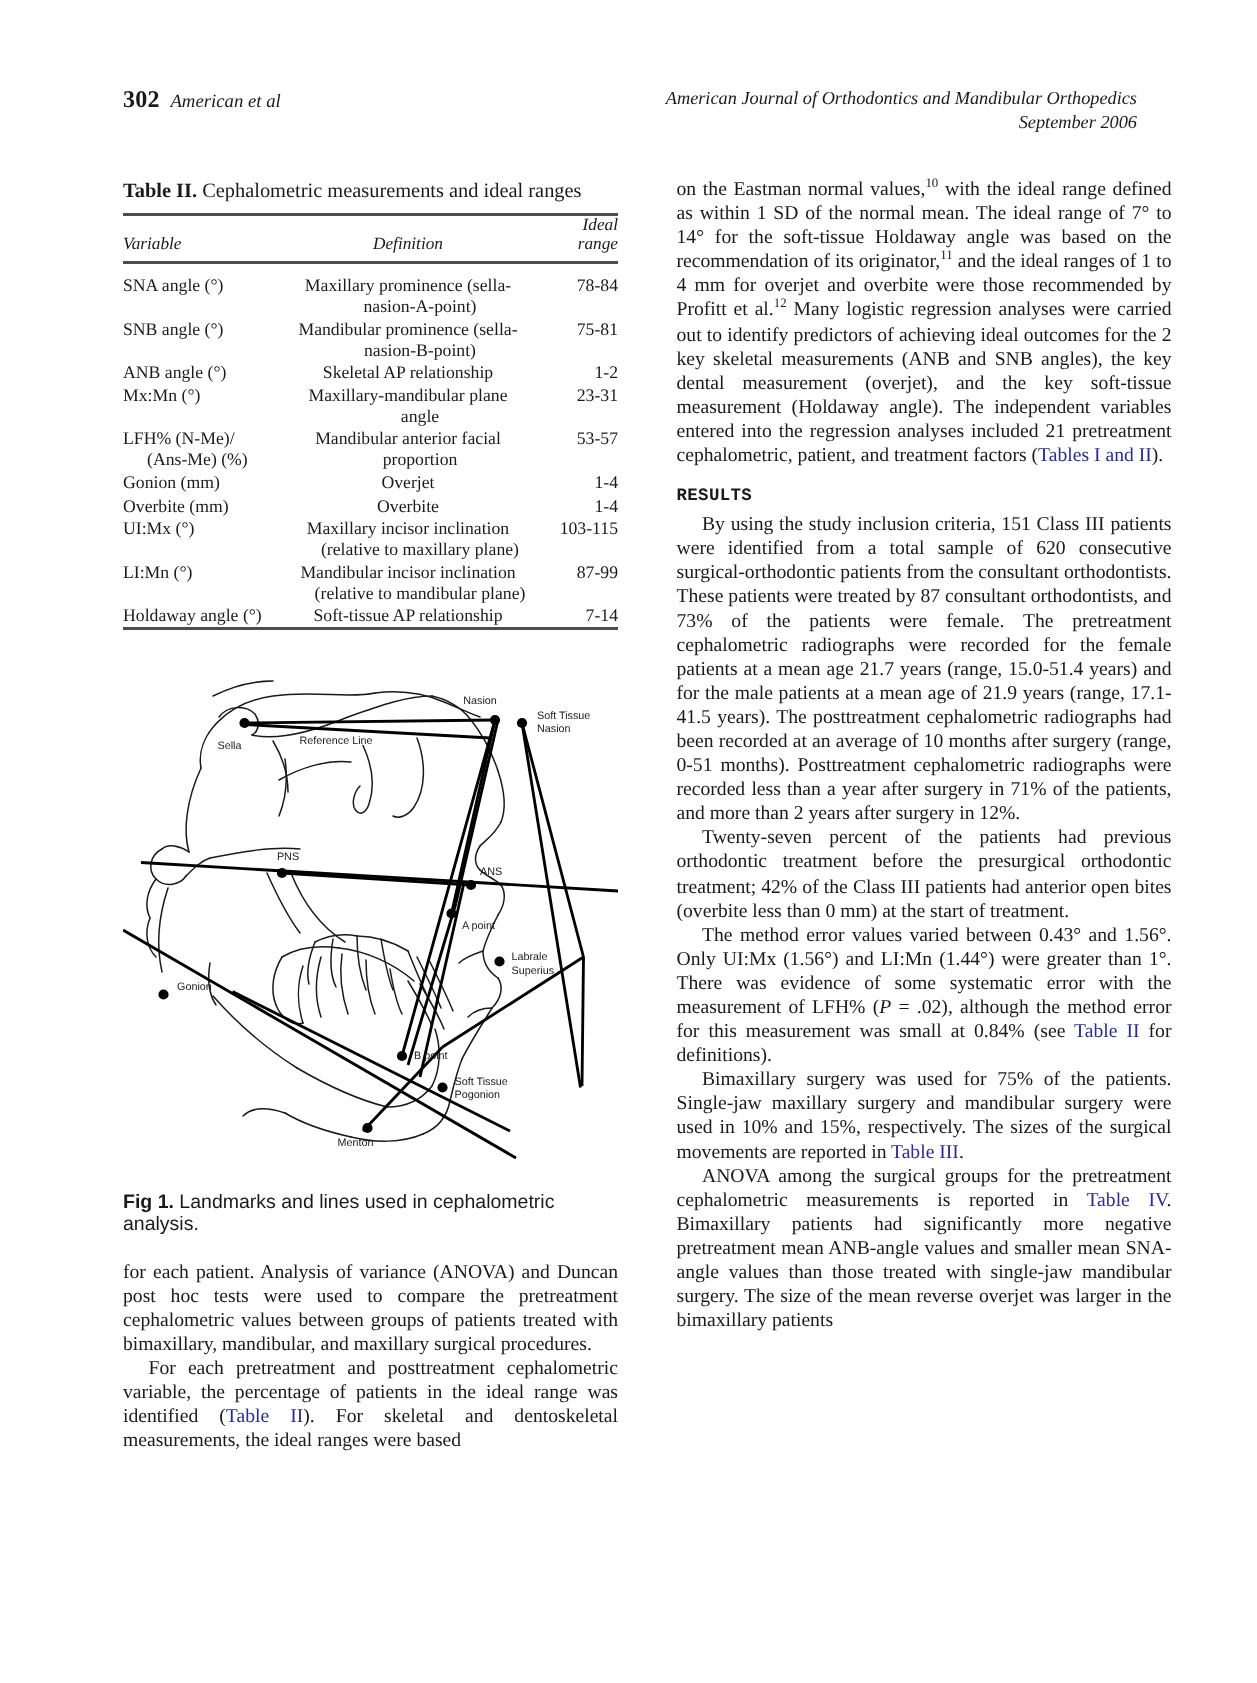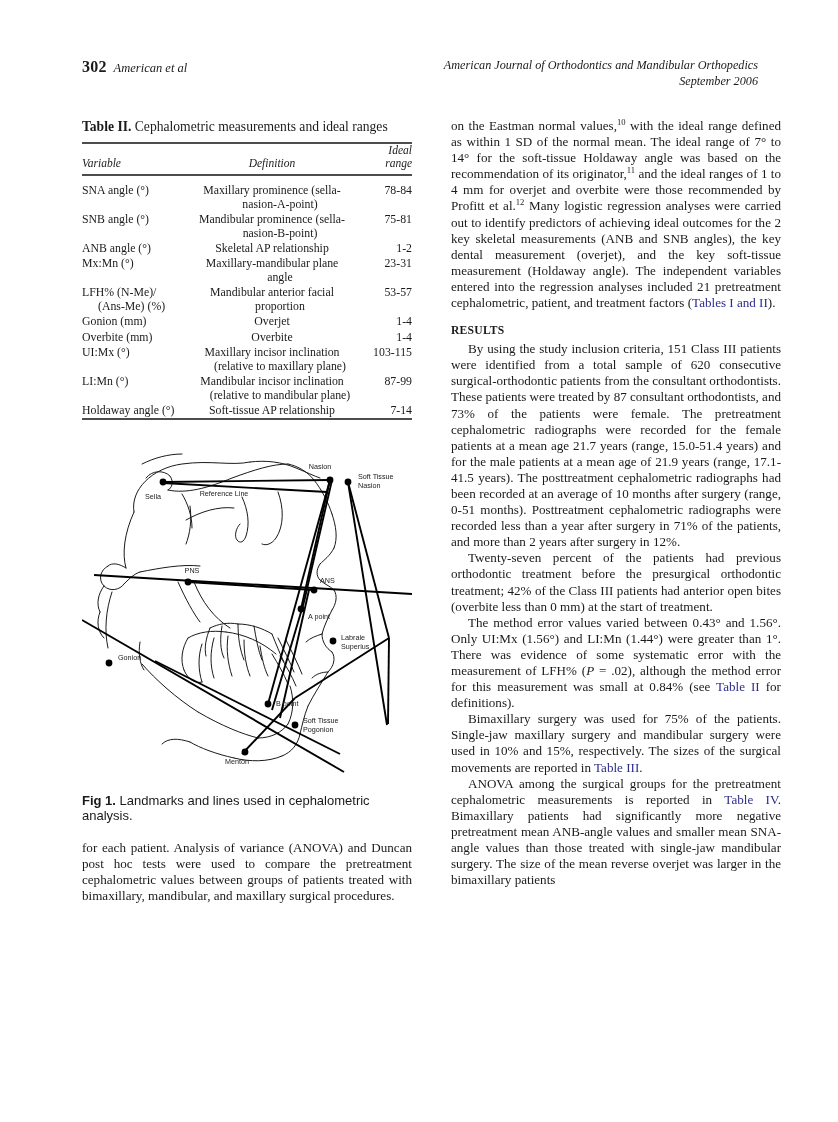--- a/index.html
+++ b/index.html
@@ -87,21 +87,21 @@
   p.body{
     margin:0;font-size:13.1px;line-height:16.1px;
     text-align:justify;text-justify:inter-word;
     hyphens:none;
   }
   p.body.ind{text-indent:17px;}
   .gap{height:16px;}
   .lnk{color:#2c2c8f;}
   .sup{font-size:8.6px;vertical-align:super;line-height:0;}
   .sect-head{
-    font-family:Liberation Serif, serif;
+    font-family:Liberation Mono, monospace;
     font-weight:bold;font-size:11.6px;letter-spacing:.25px;
     margin:0 0 4px 0;
   }
   .it{font-style:italic;}
 </style>
 </head>
 <body>
 
 <div class="page">
 
@@ -389,20 +389,21 @@
     </div>
 
     <div class="figcap">
       <b>Fig 1.</b><span> Landmarks and lines used in cephalometric analysis.</span>
     </div>
 
     <div class="gap"></div>
 
     <p class="body"><span>for each patient. Analysis of variance (ANOVA) and Duncan post hoc tests were used to compare the pretreatment cephalometric values between groups of patients treated with bimaxillary, mandibular, and maxillary surgical procedures.</span></p>
 
+    <p class="body ind"><span>For each pretreatment and posttreatment cephalometric variable, the percentage of patients in the ideal range was identified (</span><span class="lnk">Table II</span><span>). For skeletal and dentoskeletal measurements, the ideal ranges were based</span></p>
 
   </div>
 
   <div class="col-right">
 
     <p class="body"><span>on the Eastman normal values,</span><span class="sup">10</span><span> with the ideal range defined as within 1 SD of the normal mean. The ideal range of 7° to 14° for the soft-tissue Holdaway angle was based on the recommendation of its originator,</span><span class="sup">11</span><span> and the ideal ranges of 1 to 4 mm for overjet and overbite were those recommended by Profitt et al.</span><span class="sup">12</span><span> Many logistic regression analyses were carried out to identify predictors of achieving ideal outcomes for the 2 key skeletal measurements (ANB and SNB angles), the key dental measurement (overjet), and the key soft-tissue measurement (Holdaway angle). The independent variables entered into the regression analyses included 21 pretreatment cephalometric, patient, and treatment factors (</span><span class="lnk">Tables I and II</span><span>).</span></p>
 
     <div style="height:13px"></div>
 
     <div class="sect-head">RESULTS</div>

